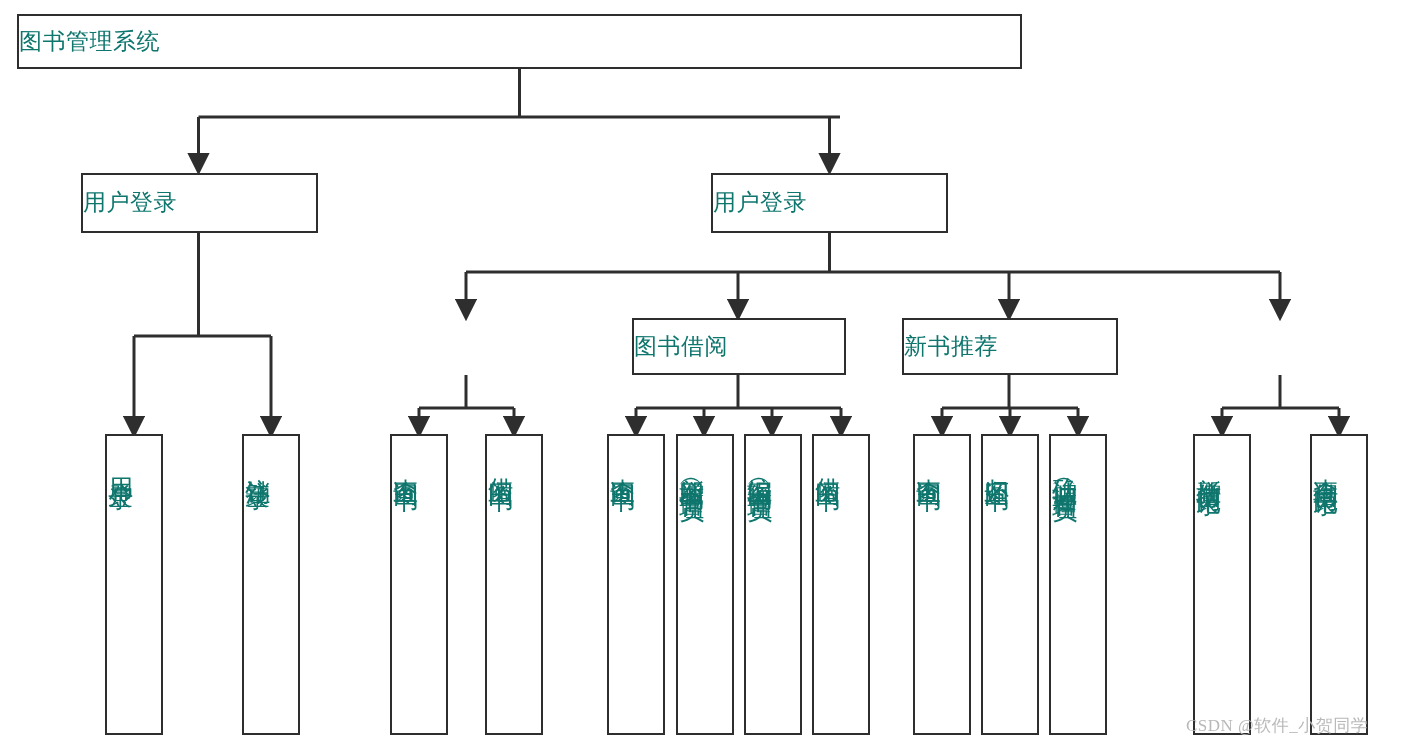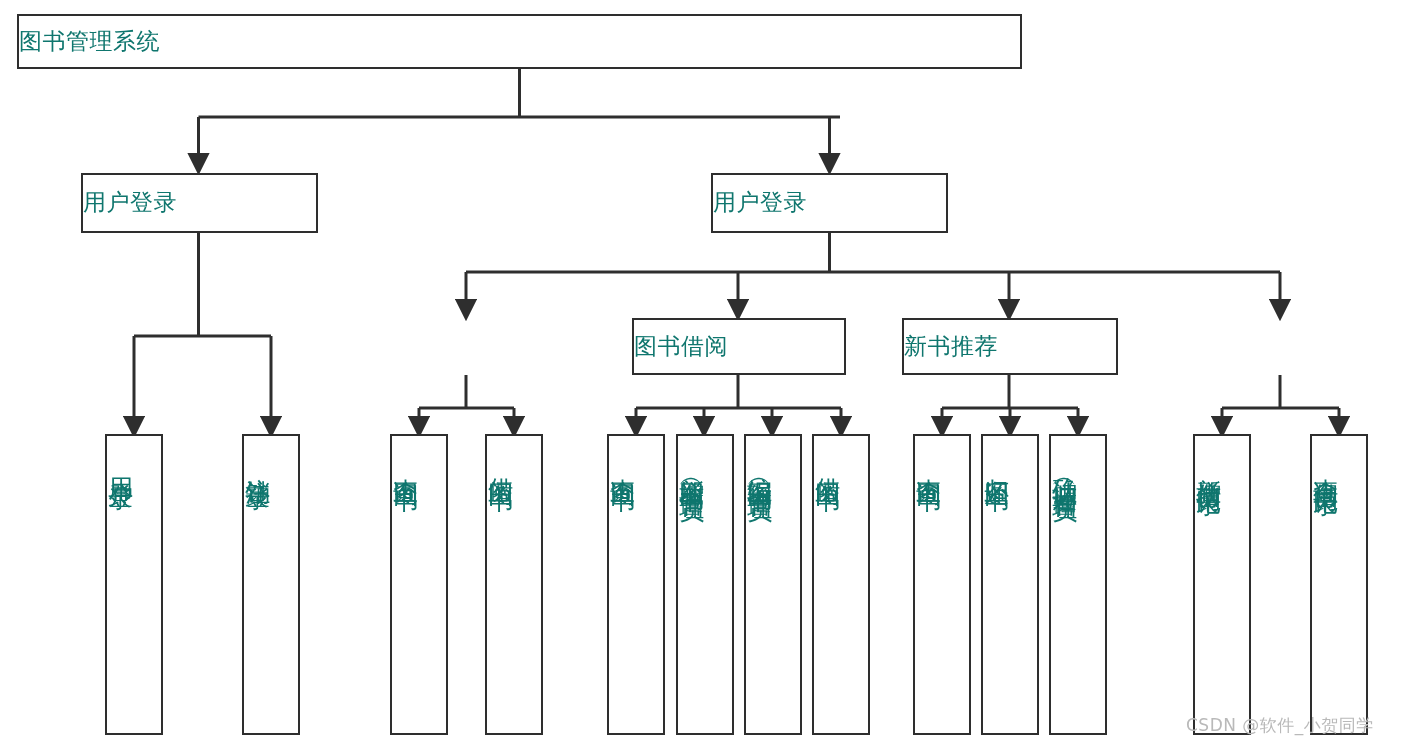--- a/index.html
+++ b/index.html
@@ -60,20 +60,21 @@
     letter-spacing: 3px;
   }
   .watermark {
     position: absolute;
     left: 1186px;
     top: 714px;
     font-size: 17px;
     color: #b9b9b9;
     white-space: nowrap;
     letter-spacing: 0.5px;
+    font-family: Liberation Serif, serif;
   }
 </style>
 </head>
 <body>
 
 <div id="canvas">
 
   <svg id="edges" viewBox="0 0 1405 747" width="1405" height="747" xmlns="http://www.w3.org/2000/svg">
     <defs>
       <marker id="arrow" viewBox="0 0 12 12" refX="6" refY="6" markerWidth="7.5" markerHeight="7.5" orient="auto-start-reverse">

